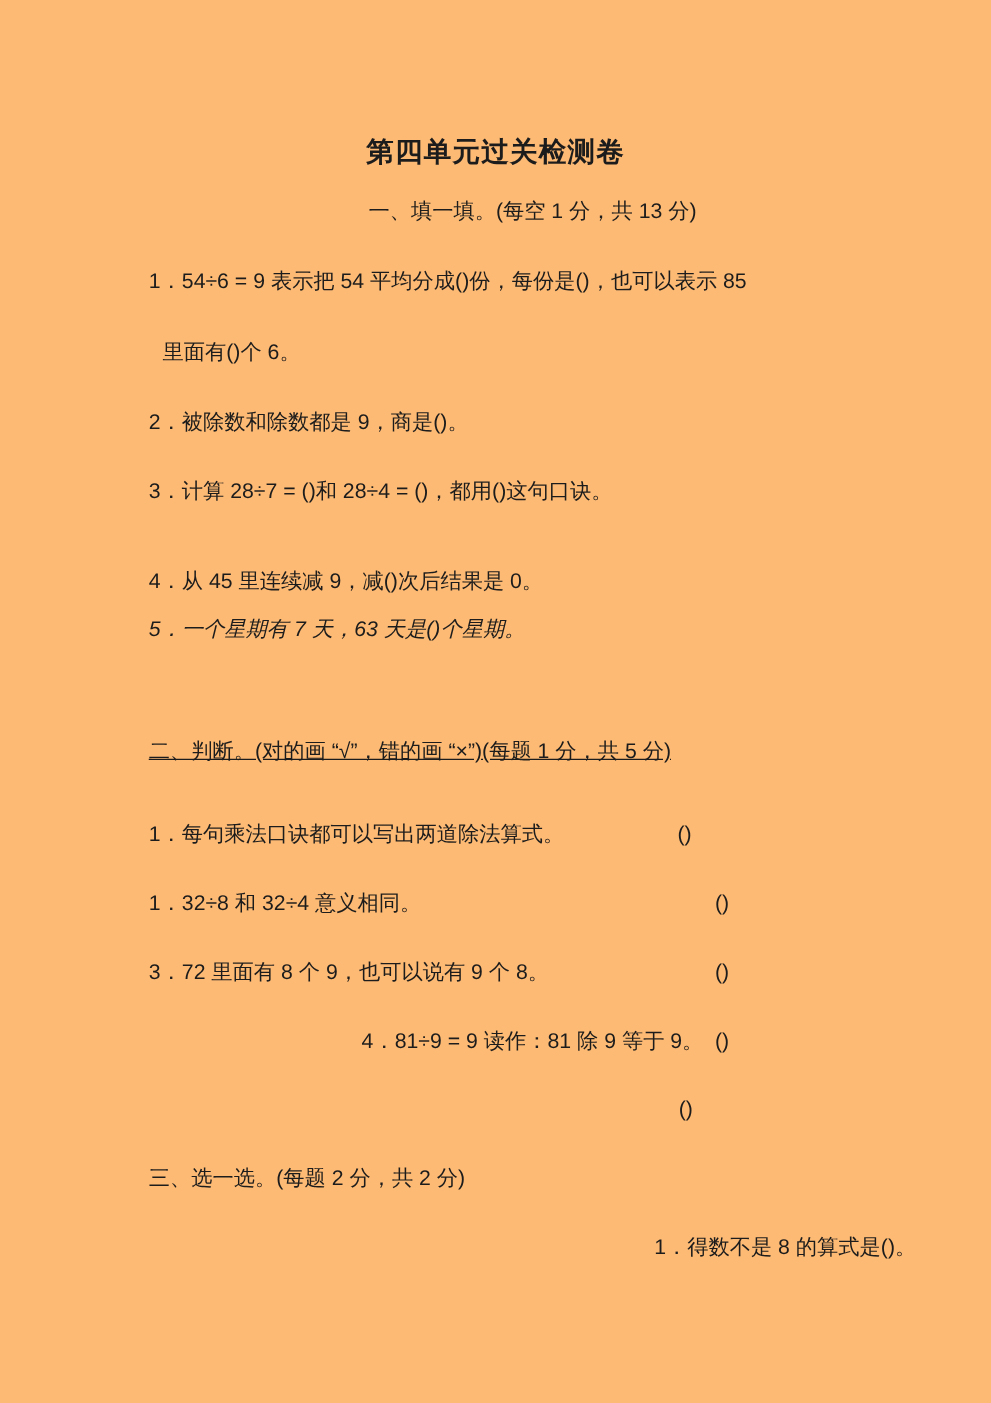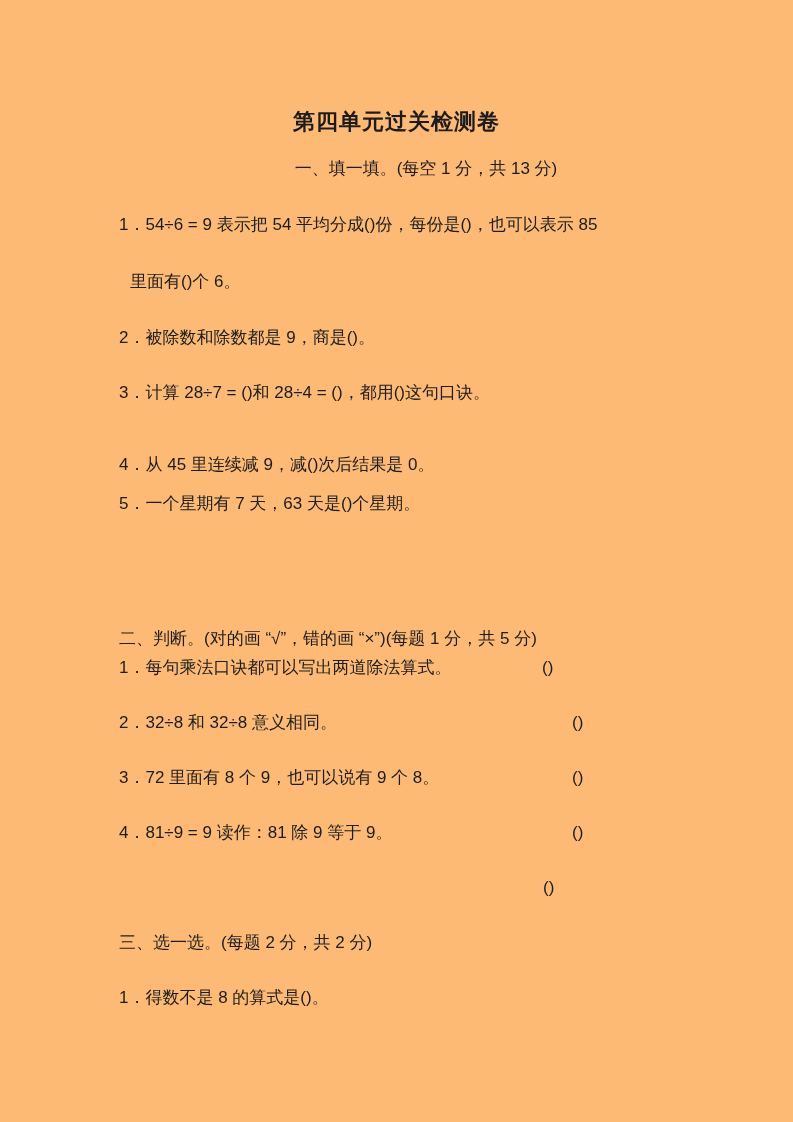--- a/index.html
+++ b/index.html
@@ -36,30 +36,30 @@
     position: absolute;
     top: 0;
   }
   
   .s1-head { top: 158px; text-align: center; }
   .s1-q1a  { top: 214px; }
   .s1-q1b  { top: 271px; }
   .s1-q2   { top: 327px; }
   .s1-q3   { top: 382px; }
   .s1-q4   { top: 438px; margin-top: 16px; }
-  .s1-q5   { top: 493px; }
+  .s1-q5   { top: 493px; font-style: italic; }
   .s1-q6   { top: 548px; }
-  .s2-head { top: 628px; }
+  .s2-head { top: 590px; text-decoration: underline; }
   .s2-j1   { top: 657px; }
   .s2-j2   { top: 712px; }
   .s2-j3   { top: 767px; }
-  .s2-j4   { top: 822px; }
+  .s2-j4   { top: 822px; text-align: center; }
   .s2-j5   { top: 877px; }
   .s3-head { top: 932px; }
-  .s3-q1   { top: 987px; }
+  .s3-q1   { top: 987px; text-align: right; }
   
   .s2-j1 .blank { left: 423px; }
   .s2-j2 .blank { left: 453px; }
   .s2-j3 .blank { left: 453px; }
   .s2-j4 .blank { left: 453px; }
   .s2-j5 .blank { left: 424px; }
 </style>
 </head>
 <body>
 
@@ -75,21 +75,21 @@
   <div class="line s1-q4">4．从 45 里连续减 9，减()次后结果是 0。</div>
   <div class="line s1-q5">5．一个星期有 7 天，63 天是()个星期。</div>
 
   <div class="line s2-head">二、判断。(对的画 “√”，错的画 “×”)(每题 1 分，共 5 分)</div>
 
   <div class="line s2-j1">
     <span>1．每句乘法口诀都可以写出两道除法算式。</span>
     <span class="blank">()</span>
   </div>
   <div class="line s2-j2">
-    <span>2．32÷8 和 32÷8 意义相同。</span>
+    <span>1．32÷8 和 32÷4 意义相同。</span>
     <span class="blank">()</span>
   </div>
   <div class="line s2-j3">
     <span>3．72 里面有 8 个 9，也可以说有 9 个 8。</span>
     <span class="blank">()</span>
   </div>
   <div class="line s2-j4">
     <span>4．81÷9 = 9 读作：81 除 9 等于 9。</span>
     <span class="blank">()</span>
   </div>

